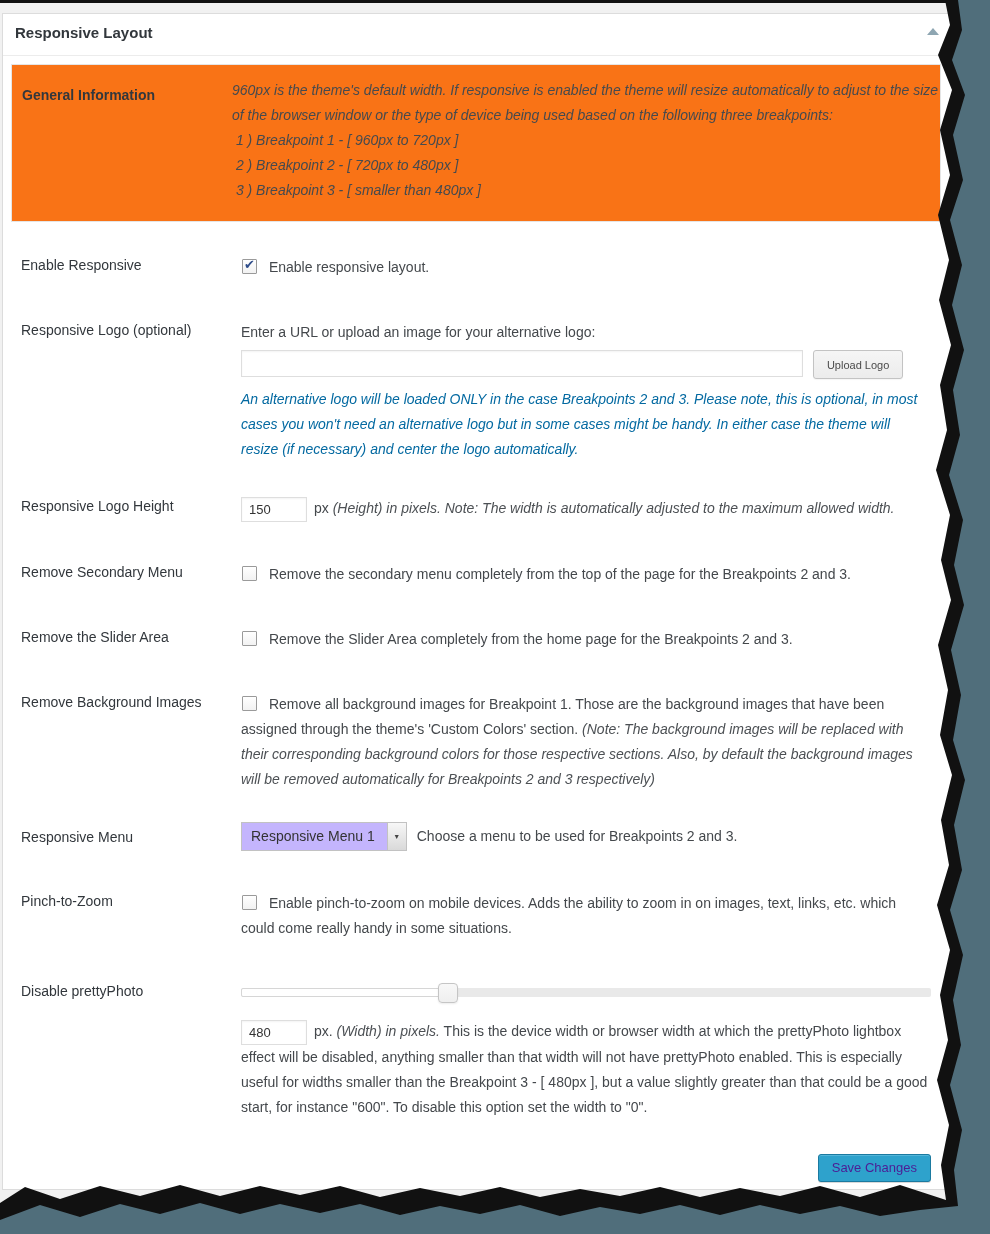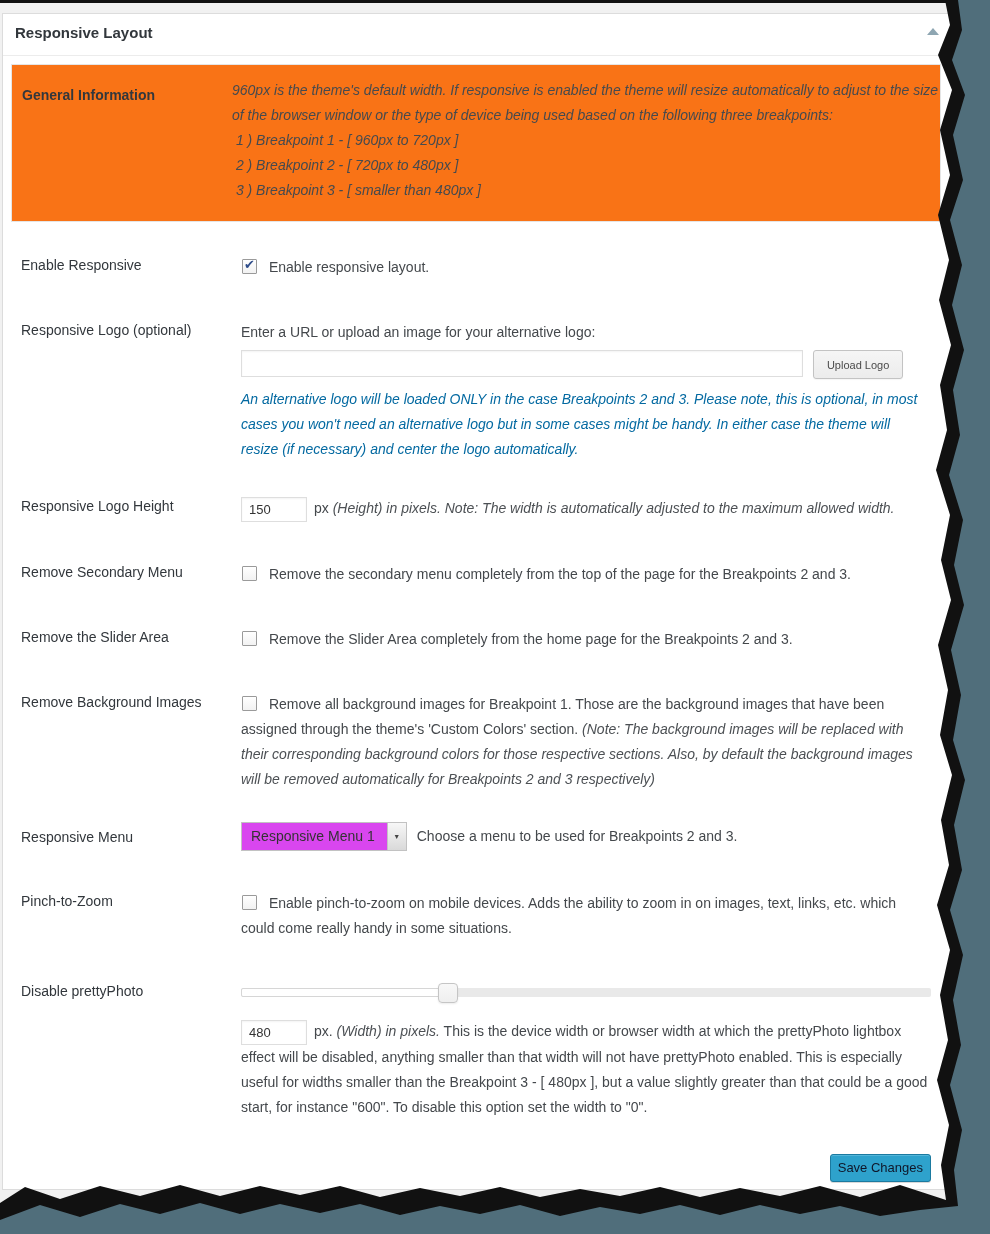--- a/index.html
+++ b/index.html
@@ -63,21 +63,21 @@
     font-size:11px; color:#4b4b4b; font-family:inherit; cursor:pointer; vertical-align:top;
     box-shadow:0 1px 1px rgba(0,0,0,0.04);
   }
 
   .input-line { margin:5px 0 8px; }
   .note { font-style:italic; color:#0369a1; line-height:25px; }
 
   .select-line { display:flex; align-items:center; }
   .fake-select {
     display:inline-flex; align-items:stretch; height:29px; border:1px solid #c2c2c2;
-    background:#d946ef; margin-right:10px; cursor:pointer;
+    background:#c4b5fd; margin-right:10px; cursor:pointer;
   }
   .sel-text { display:flex; align-items:center; padding:0 12px 0 9px; font-size:14px; color:#333; }
   .sel-btn {
     width:19px; border-left:1px solid #c2c2c2; background:linear-gradient(#f7f7f7,#d9d9d9);
     display:flex; align-items:center; justify-content:center;
     font-size:7px; color:#444;
   }
 
   .slider-track {
     position:relative; height:9px; background:#e9e9e9; border-radius:2px; margin:7px 0 22px;
@@ -87,22 +87,22 @@
     border:1px solid #d6d6d6; border-radius:2px;
   }
   .slider-handle {
     position:absolute; top:-5px; width:20px; height:20px; transform:translateX(-50%);
     background:linear-gradient(#f8f8f8,#efefef); border:1px solid #c5c5c5; border-radius:4px;
     cursor:pointer; box-shadow:0 1px 2px rgba(0,0,0,0.08);
   }
 
   .save-row { margin:34px 0 0; text-align:right; }
   .btn-primary {
-    height:28px; padding:0 7px; border-radius:3px; cursor:pointer; font-family:inherit;
-    background:#2ea2cc; border:1px solid #1b7aa0; color:#0f172a; font-size:13px;
+    height:28px; padding:0 13px; border-radius:3px; cursor:pointer; font-family:inherit;
+    background:#2ea2cc; border:1px solid #1b7aa0; color:#4c1d95; font-size:13px;
     box-shadow: inset 0 1px 0 rgba(120,200,230,0.5), 0 1px 0 rgba(0,0,0,0.15);
   }
 
   .tear-overlay { position:absolute; left:0; top:0; width:990px; height:1234px; pointer-events:none; z-index:5; }
 </style>
 </head>
 <body>
 
 <div class="stage">
 

